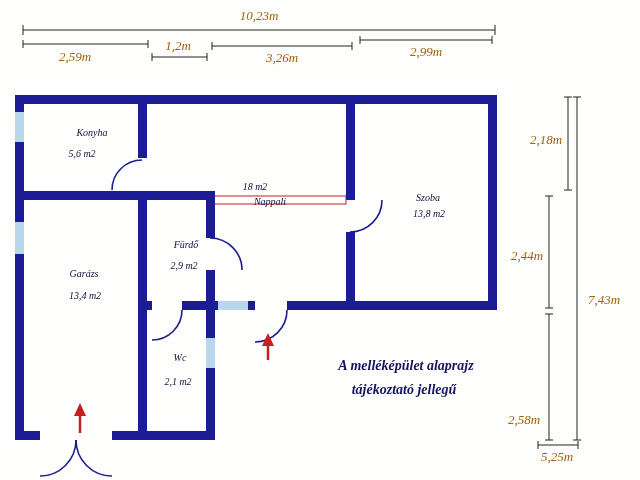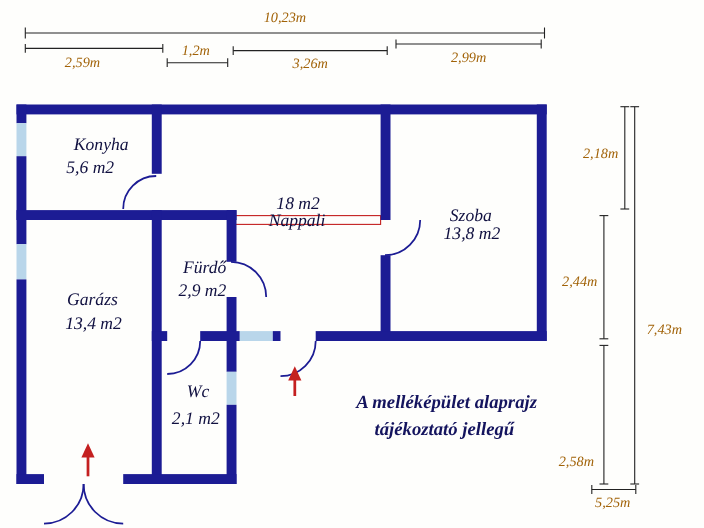--- a/index.html
+++ b/index.html
@@ -1,22 +1,22 @@
 <!DOCTYPE html>
 <html><head>
 <meta charset="utf-8">
 <style>
   html,body{margin:0;padding:0;}
   body{width:640px;height:480px;background:#ffffff;font-family:"Liberation Serif", serif;}
   .plan{position:relative;width:640px;height:480px;background:#fefefc;overflow:hidden;}
   .wall{position:absolute;background:#1c1c94;}
   .win{position:absolute;background:#b9d6ea;}
   .lbl{position:absolute;transform:translate(-50%,-50%);font-style:italic;font-size:13px;color:#a16207;white-space:nowrap;}
-  .room{color:#101040;font-size:16px;font-family:Liberation Serif, serif;}
-  .note{color:#14145e;font-weight:bold;font-size:17px;}
+  .room{color:#101040;font-size:10px;font-family:Liberation Serif, serif;}
+  .note{color:#14145e;font-weight:bold;font-size:14px;}
   svg.overlay{position:absolute;left:0;top:0;}
 </style>
 </head>
 <body>
 
 <div class="plan">
 
   <svg class="overlay" width="640" height="480">
 
     <g stroke="#222222" stroke-width="1">
@@ -121,21 +121,21 @@
   <div class="lbl" style="left:546px;top:140px;">2,18m</div>
   <div class="lbl" style="left:527px;top:256px;">2,44m</div>
   <div class="lbl" style="left:604px;top:300px;">7,43m</div>
   <div class="lbl" style="left:524px;top:420px;">2,58m</div>
   <div class="lbl" style="left:557px;top:457px;">5,25m</div>
 
   <div class="lbl room" style="left:92px;top:132px;">Konyha</div>
   <div class="lbl room" style="left:82px;top:153px;">5,6 m2</div>
 
   <div class="lbl room" style="left:270px;top:165px;margin-top:36px;">Nappali</div>
-  <div class="lbl room" style="left:271px;top:186px;">18 m2</div>
+  <div class="lbl room" style="left:255px;top:186px;">18 m2</div>
 
   <div class="lbl room" style="left:428px;top:197px;">Szoba</div>
   <div class="lbl room" style="left:429px;top:213px;">13,8 m2</div>
 
   <div class="lbl room" style="left:186px;top:244px;">Fürdő</div>
   <div class="lbl room" style="left:184px;top:265px;">2,9 m2</div>
 
   <div class="lbl room" style="left:84px;top:273px;">Garázs</div>
   <div class="lbl room" style="left:85px;top:295px;">13,4 m2</div>
 

